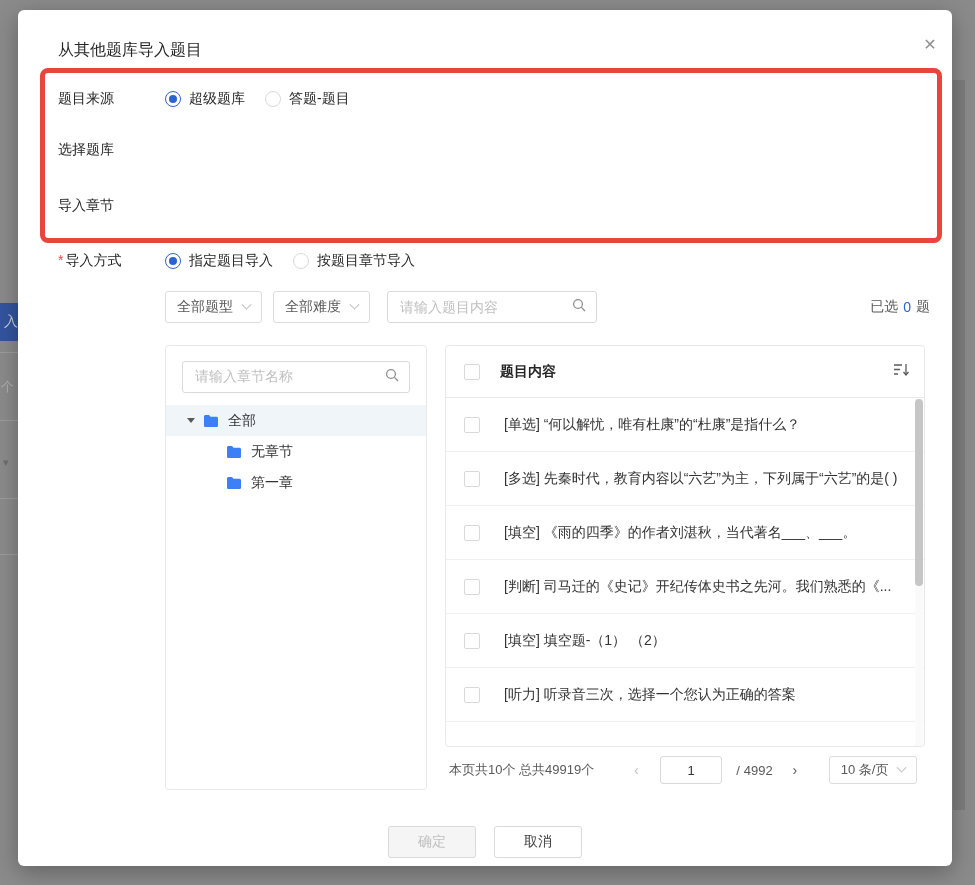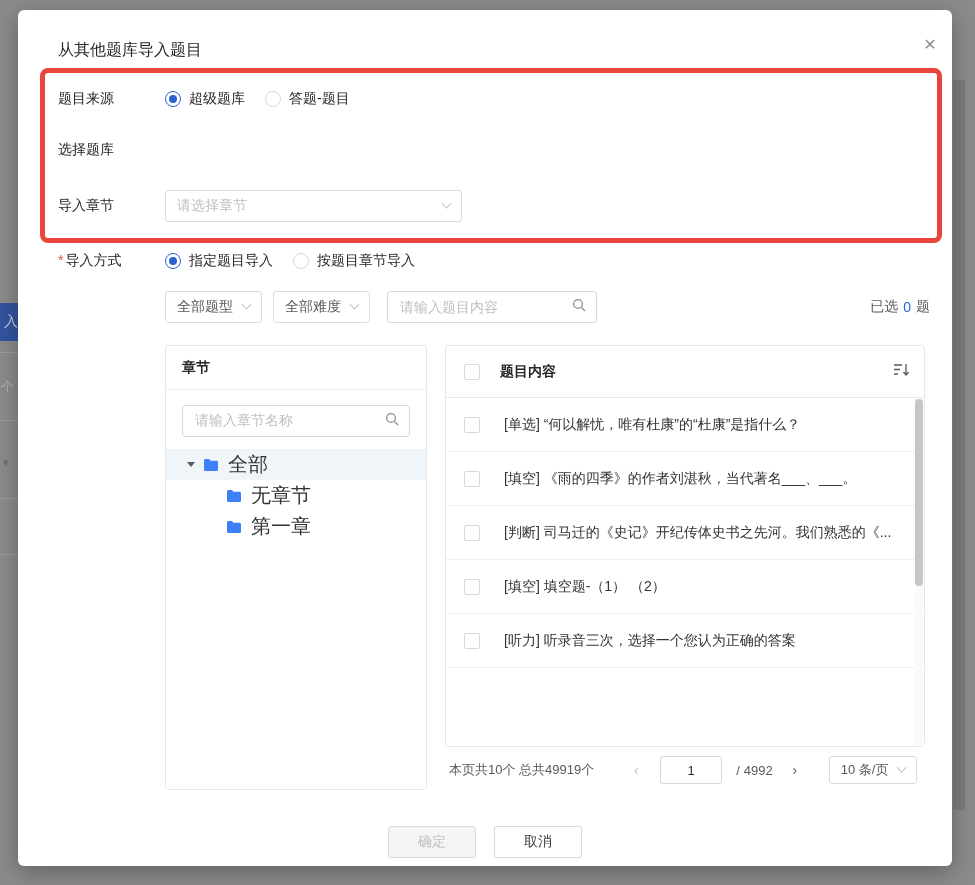--- a/index.html
+++ b/index.html
@@ -56,21 +56,21 @@
   .sel-count{position:absolute;right:22px;top:281px;height:32px;display:flex;align-items:center;gap:5px;
     font-size:14px;color:#595959;}
   .sel-count .num{color:var(--accent);}
 
   
   .chap-panel{position:absolute;left:147px;top:335px;width:262px;height:445px;border:1px solid #e8e8e8;
     border-radius:4px;background:#fff;overflow:hidden;}
   .chap-head{height:44px;display:flex;align-items:center;padding:0 16px;font-size:14px;font-weight:bold;
     color:#262626;border-bottom:1px solid #ededed;}
   .chap-search{margin:15px 16px 12px 16px;font-family:Liberation Serif, serif;}
-  .tree-row{height:31px;display:flex;align-items:center;font-size:20px;color:#333;cursor:pointer;}
+  .tree-row{height:31px;display:flex;align-items:center;font-size:14px;color:#333;cursor:pointer;}
   .tree-row.active{background:#f0f5fa;}
   .caret-down{width:0;height:0;border-left:4px solid transparent;border-right:4px solid transparent;
     border-top:5px solid #595959;margin-left:21px;margin-right:8px;flex:none;}
   .tree-row .fold{flex:none;display:flex;}
   .tree-row.child{padding-left:60px;}
   .tree-row .t-lbl{margin-left:9px;}
 
   
   .q-panel{position:absolute;left:427px;top:335px;width:480px;height:402px;border:1px solid #e8e8e8;
     border-radius:4px;background:#fff;overflow:hidden;}
@@ -137,24 +137,20 @@
         </span>
       </div>
     </div>
 
     <div class="row" style="top:124px">
       <span class="lbl">选择题库</span>
     </div>
 
     <div class="row" style="top:180px">
       <span class="lbl">导入章节</span>
-      <div class="select-box" style="width:297px">
-        <span class="ph">请选择章节</span>
-        <span class="chev"></span>
-      </div>
     </div>
 
     <div class="row" style="top:235px">
       <span class="lbl"><span class="req">*</span><span>导入方式</span></span>
       <div class="radio-group">
         <span class="radio-opt">
           <span class="radio sel"></span>
           <span class="radio-txt">指定题目导入</span>
         </span>
         <span class="radio-opt">
@@ -184,21 +180,20 @@
       </div>
     </div>
 
     <div class="sel-count">
       <span>已选</span>
       <span class="num">0</span>
       <span>题</span>
     </div>
 
     <div class="chap-panel">
-      <div class="chap-head">章节</div>
       <div class="chap-search search-wrap">
         <input class="text-input" type="text" placeholder="请输入章节名称" style="">
         <span class="search-ico">
           <svg width="14" height="14" viewBox="0 0 14 14">
               <circle cx="6" cy="6" r="4.4" fill="none" stroke="#8f8f8f" stroke-width="1.3"></circle>
               <line x1="9.4" y1="9.4" x2="13" y2="13" stroke="#8f8f8f" stroke-width="1.3"></line>
             </svg>
         </span>
       </div>
       <div class="tree-row active">
@@ -238,20 +233,24 @@
               <line x1="1" y1="7.5" x2="7" y2="7.5"></line>
               <line x1="1" y1="12" x2="5" y2="12"></line>
             <line x1="13" y1="2" x2="13" y2="12.5"></line>
               <polyline points="10.5,10 13,13 15.5,10" fill="none"></polyline>
           </svg>
         </span>
       </div>
       <div class="q-row">
         <span class="checkbox"></span>
         <span class="q-txt">[单选] “何以解忧，唯有杜康”的“杜康”是指什么？</span>
+      </div>
+      <div class="q-row">
+        <span class="checkbox"></span>
+        <span class="q-txt">[多选] 先秦时代，教育内容以“六艺”为主，下列属于“六艺”的是( )</span>
       </div>
       <div class="q-row">
         <span class="checkbox"></span>
         <span class="q-txt">[填空] 《雨的四季》的作者刘湛秋，当代著名___、___。</span>
       </div>
       <div class="q-row">
         <span class="checkbox"></span>
         <span class="q-txt">[判断] 司马迁的《史记》开纪传体史书之先河。我们熟悉的《...</span>
       </div>
       <div class="q-row">

